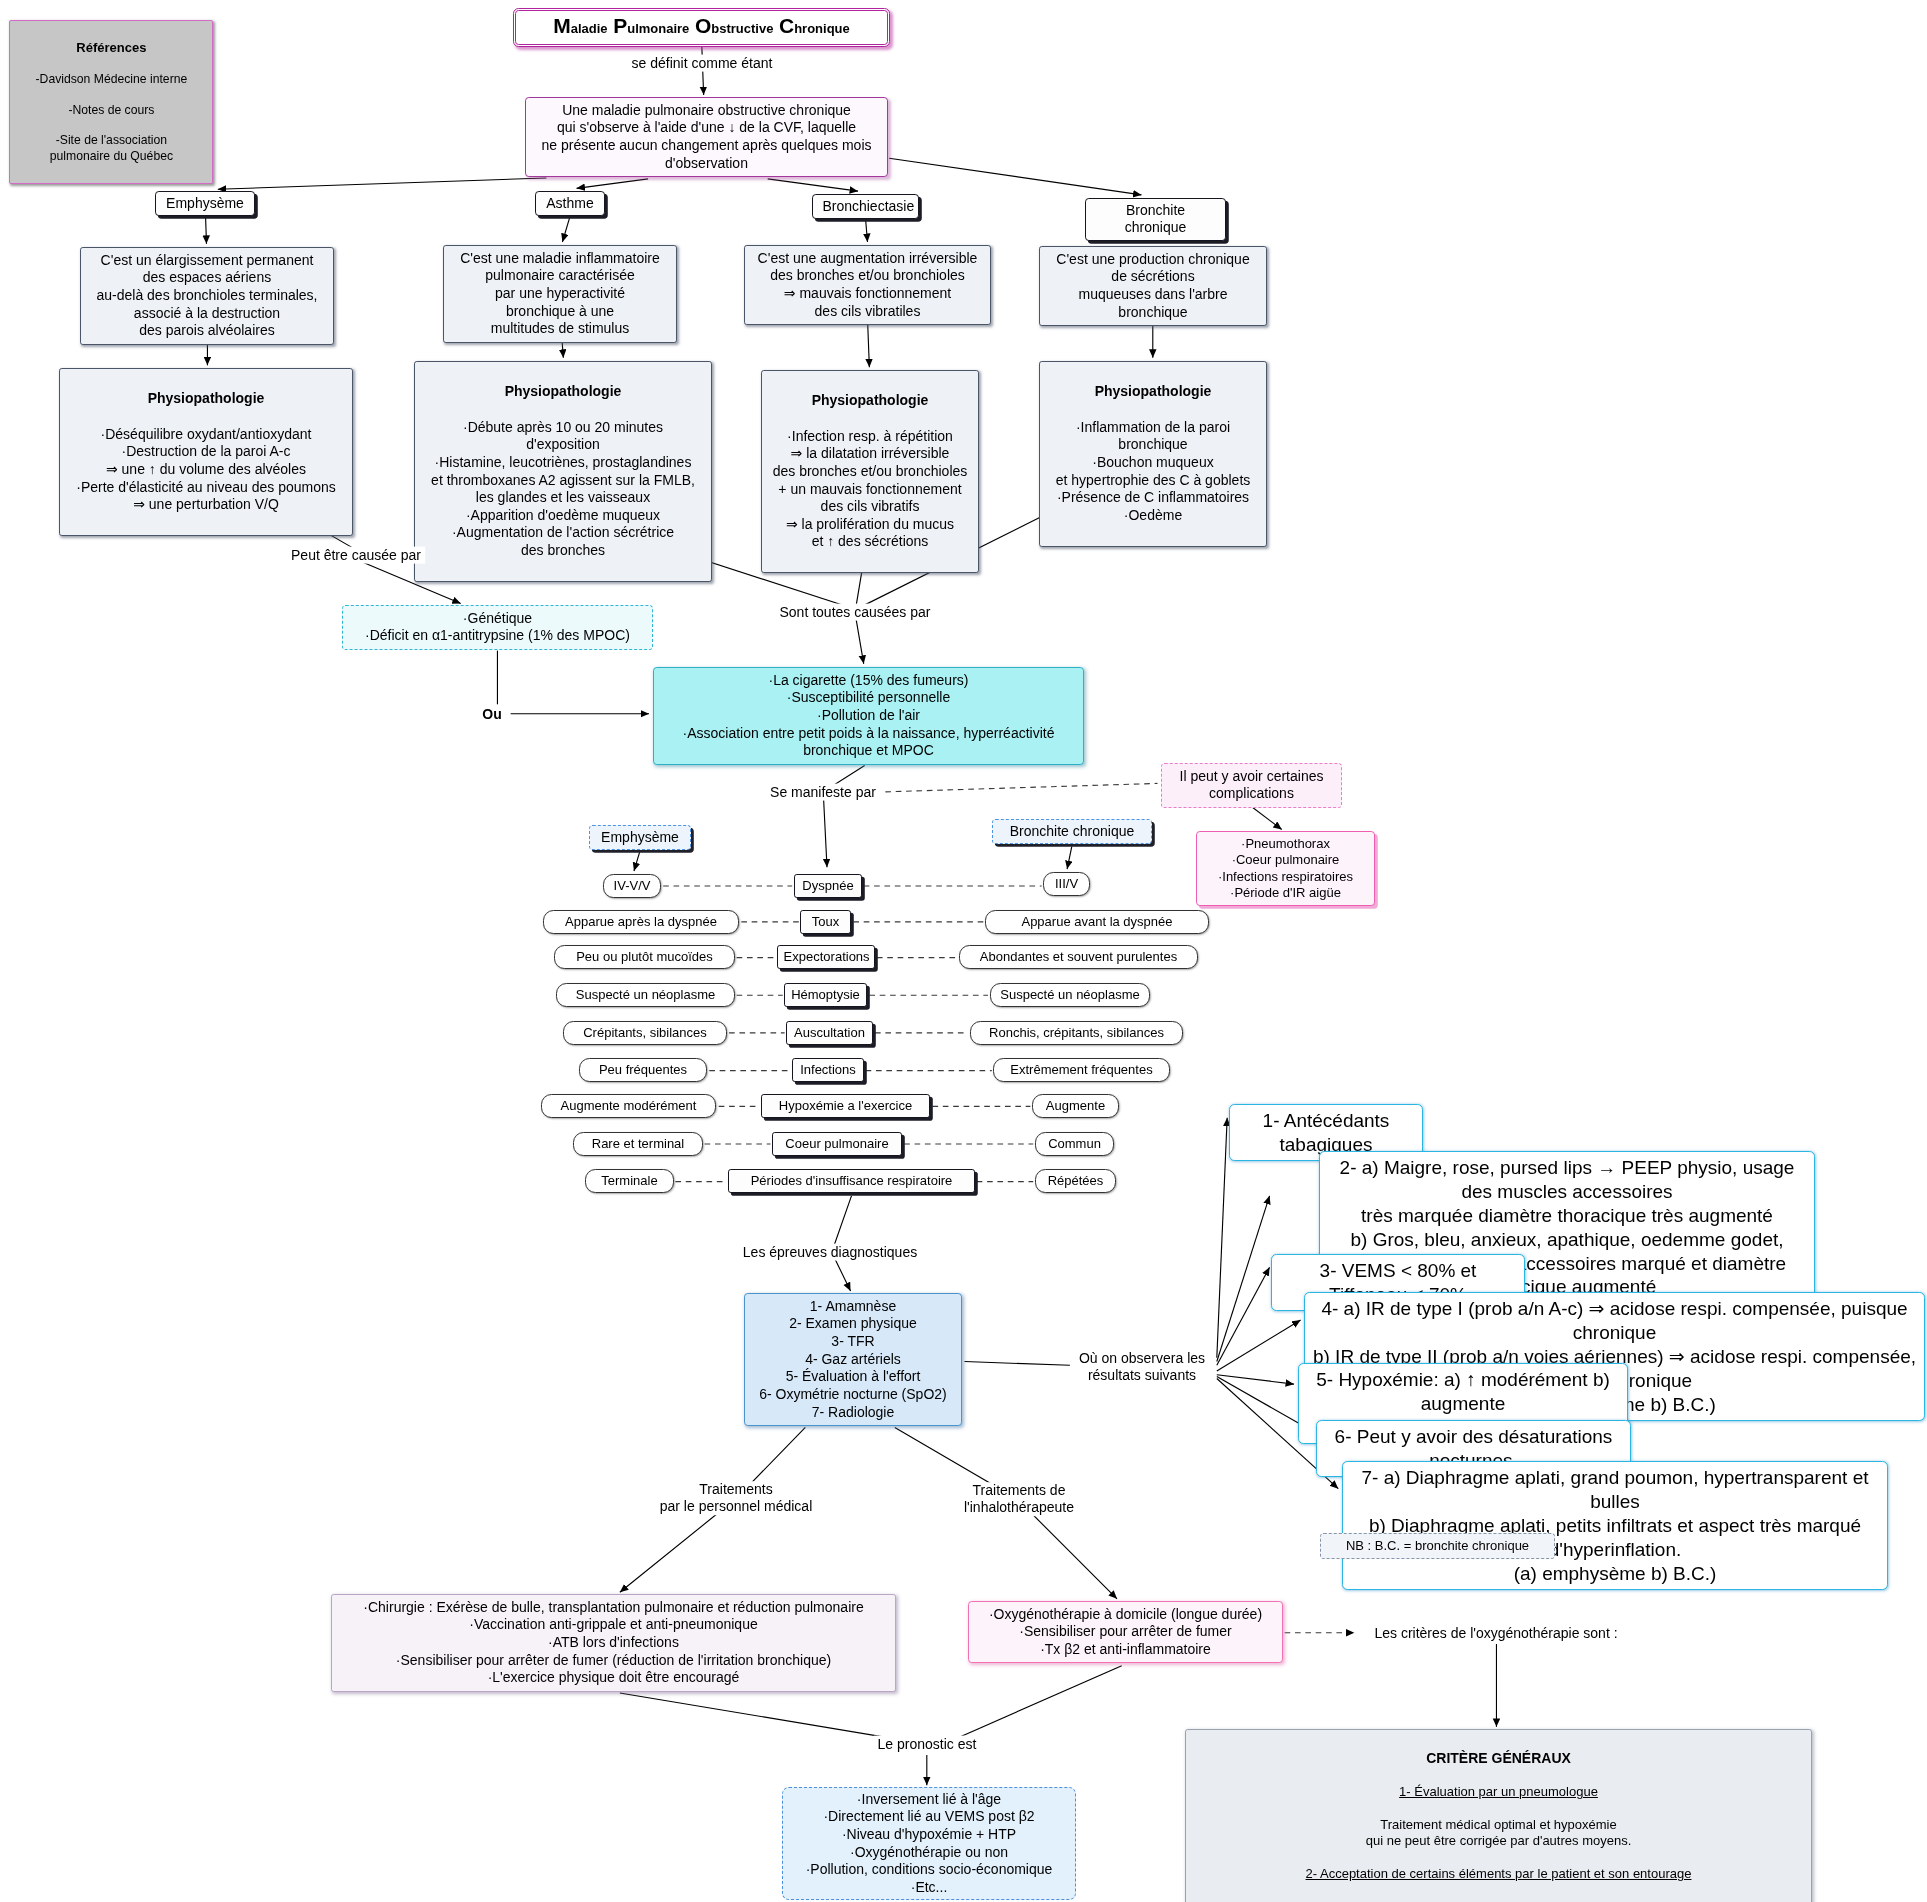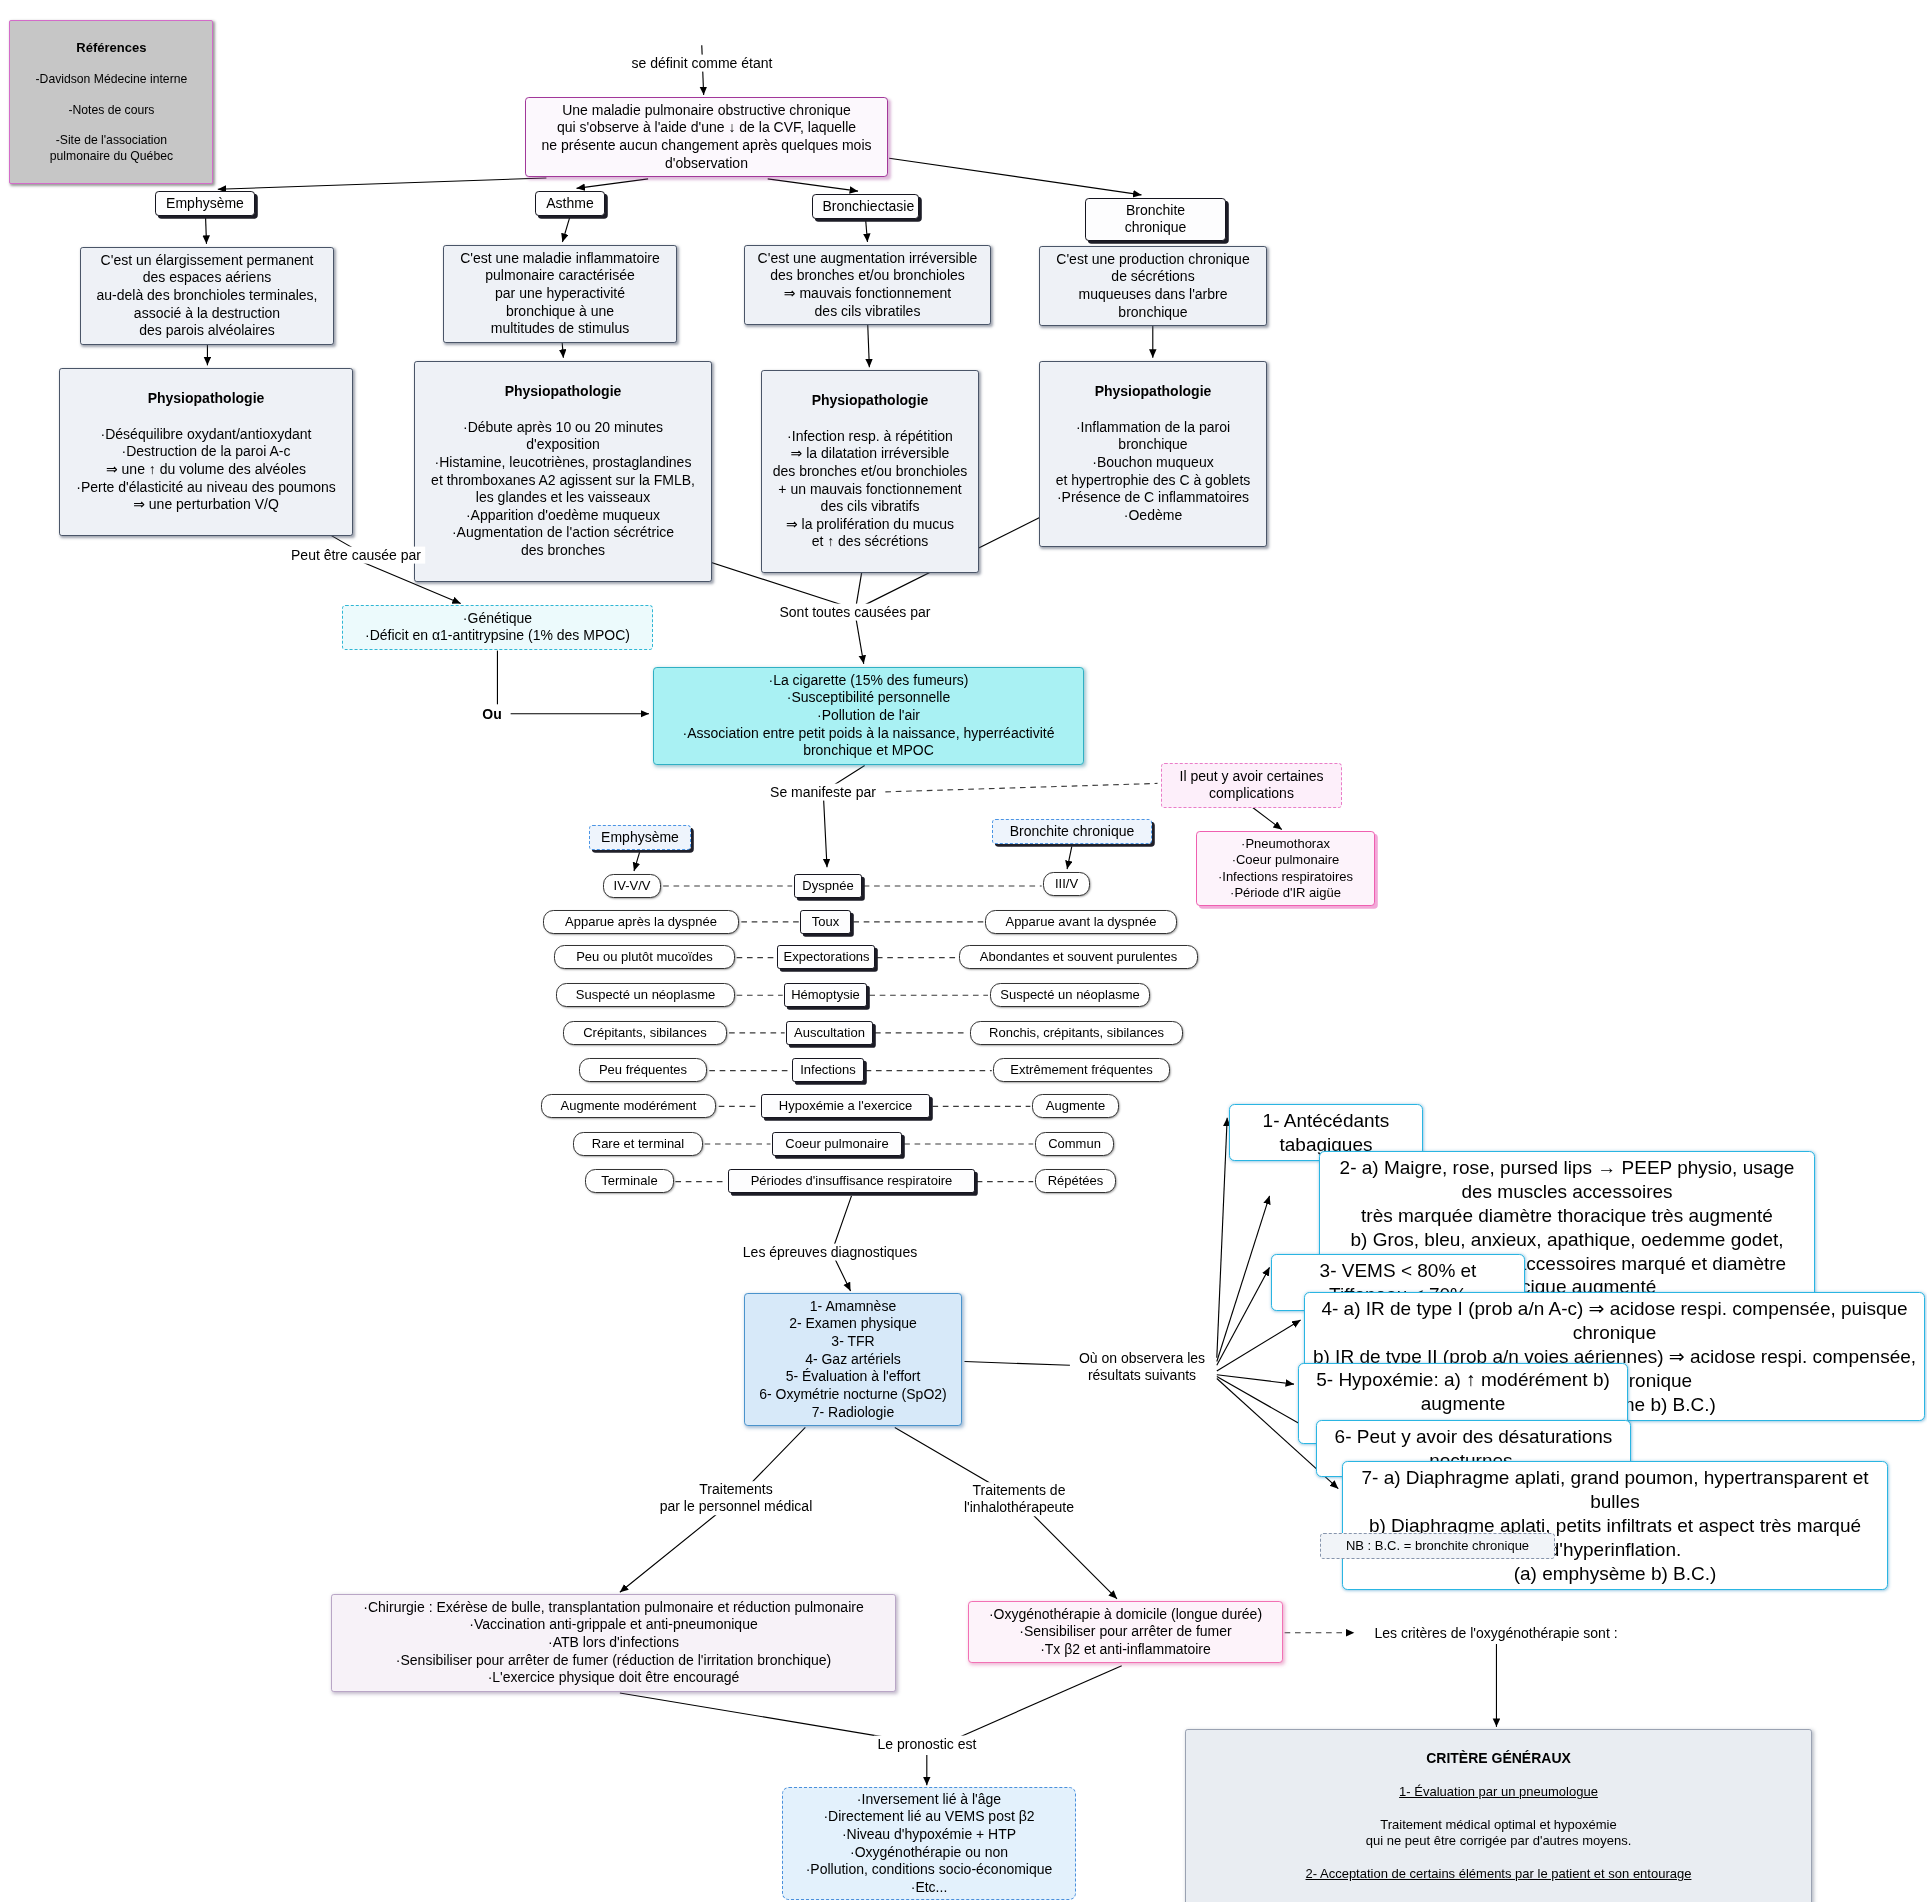--- a/index.html
+++ b/index.html
@@ -135,20 +135,26 @@
   </svg>
 
   <div class="node refs" style="left:9.4px;top:20px;width:204px">
     <div class="refs-title">Références</div>
     <div>-Davidson Médecine interne</div>
     <div>-Notes de cours</div>
     <div>-Site de l'association
 pulmonaire du Québec</div>
   </div>
 
+  <div class="title-box">
+    <span class="tword">Maladie</span>
+    <span class="tword">Pulmonaire</span>
+    <span class="tword">Obstructive</span>
+    <span class="tword">Chronique</span>
+  </div>
 
   <div class="node defmain" style="left:525px;top:97px;width:363px">Une maladie pulmonaire obstructive chronique
 qui s'observe à l'aide d'une ↓ de la CVF, laquelle
 ne présente aucun changement après quelques mois
 d'observation</div>
 
   <div class="node hdr" style="left:155px;top:191px;width:100px">Emphysème</div>
   <div class="node hdr" style="left:535px;top:191px;width:70px">Asthme</div>
   <div class="node hdr" style="left:812px;top:194px;width:107px">Bronchiectasie</div>
   <div class="node hdr" style="left:1085px;top:198px;width:141px">Bronchite chronique</div>
@@ -228,21 +234,21 @@
 
   <div class="node man-hdr" style="left:589px;top:825px;width:102px">Emphysème</div>
   <div class="node man-hdr" style="left:992px;top:819px;width:160px">Bronchite chronique</div>
 
   <div class="node sym-side" style="left:603px;top:874px;width:58px">IV-V/V</div>
   <div class="node sym-mid" style="left:794px;top:874px;width:68px">Dyspnée</div>
   <div class="node sym-side" style="left:1043px;top:872px;width:47px">III/V</div>
 
   <div class="node sym-side" style="left:543px;top:910px;width:196px">Apparue après la dyspnée</div>
   <div class="node sym-mid" style="left:800px;top:910px;width:51px">Toux</div>
-  <div class="node sym-side" style="left:985px;top:910px;width:192px">Apparue avant la dyspnée</div>
+  <div class="node sym-side" style="left:985px;top:910px;width:224px">Apparue avant la dyspnée</div>
 
   <div class="node sym-side" style="left:554px;top:945px;width:181px">Peu ou plutôt mucoïdes</div>
   <div class="node sym-mid" style="left:777px;top:945px;width:98px">Expectorations</div>
   <div class="node sym-side" style="left:959px;top:945px;width:239px">Abondantes et souvent purulentes</div>
 
   <div class="node sym-side" style="left:556px;top:983px;width:179px">Suspecté un néoplasme</div>
   <div class="node sym-mid" style="left:784px;top:983px;width:83px">Hémoptysie</div>
   <div class="node sym-side" style="left:990px;top:983px;width:160px">Suspecté un néoplasme</div>
 
   <div class="node sym-side" style="left:563px;top:1021px;width:164px">Crépitants, sibilances</div>

